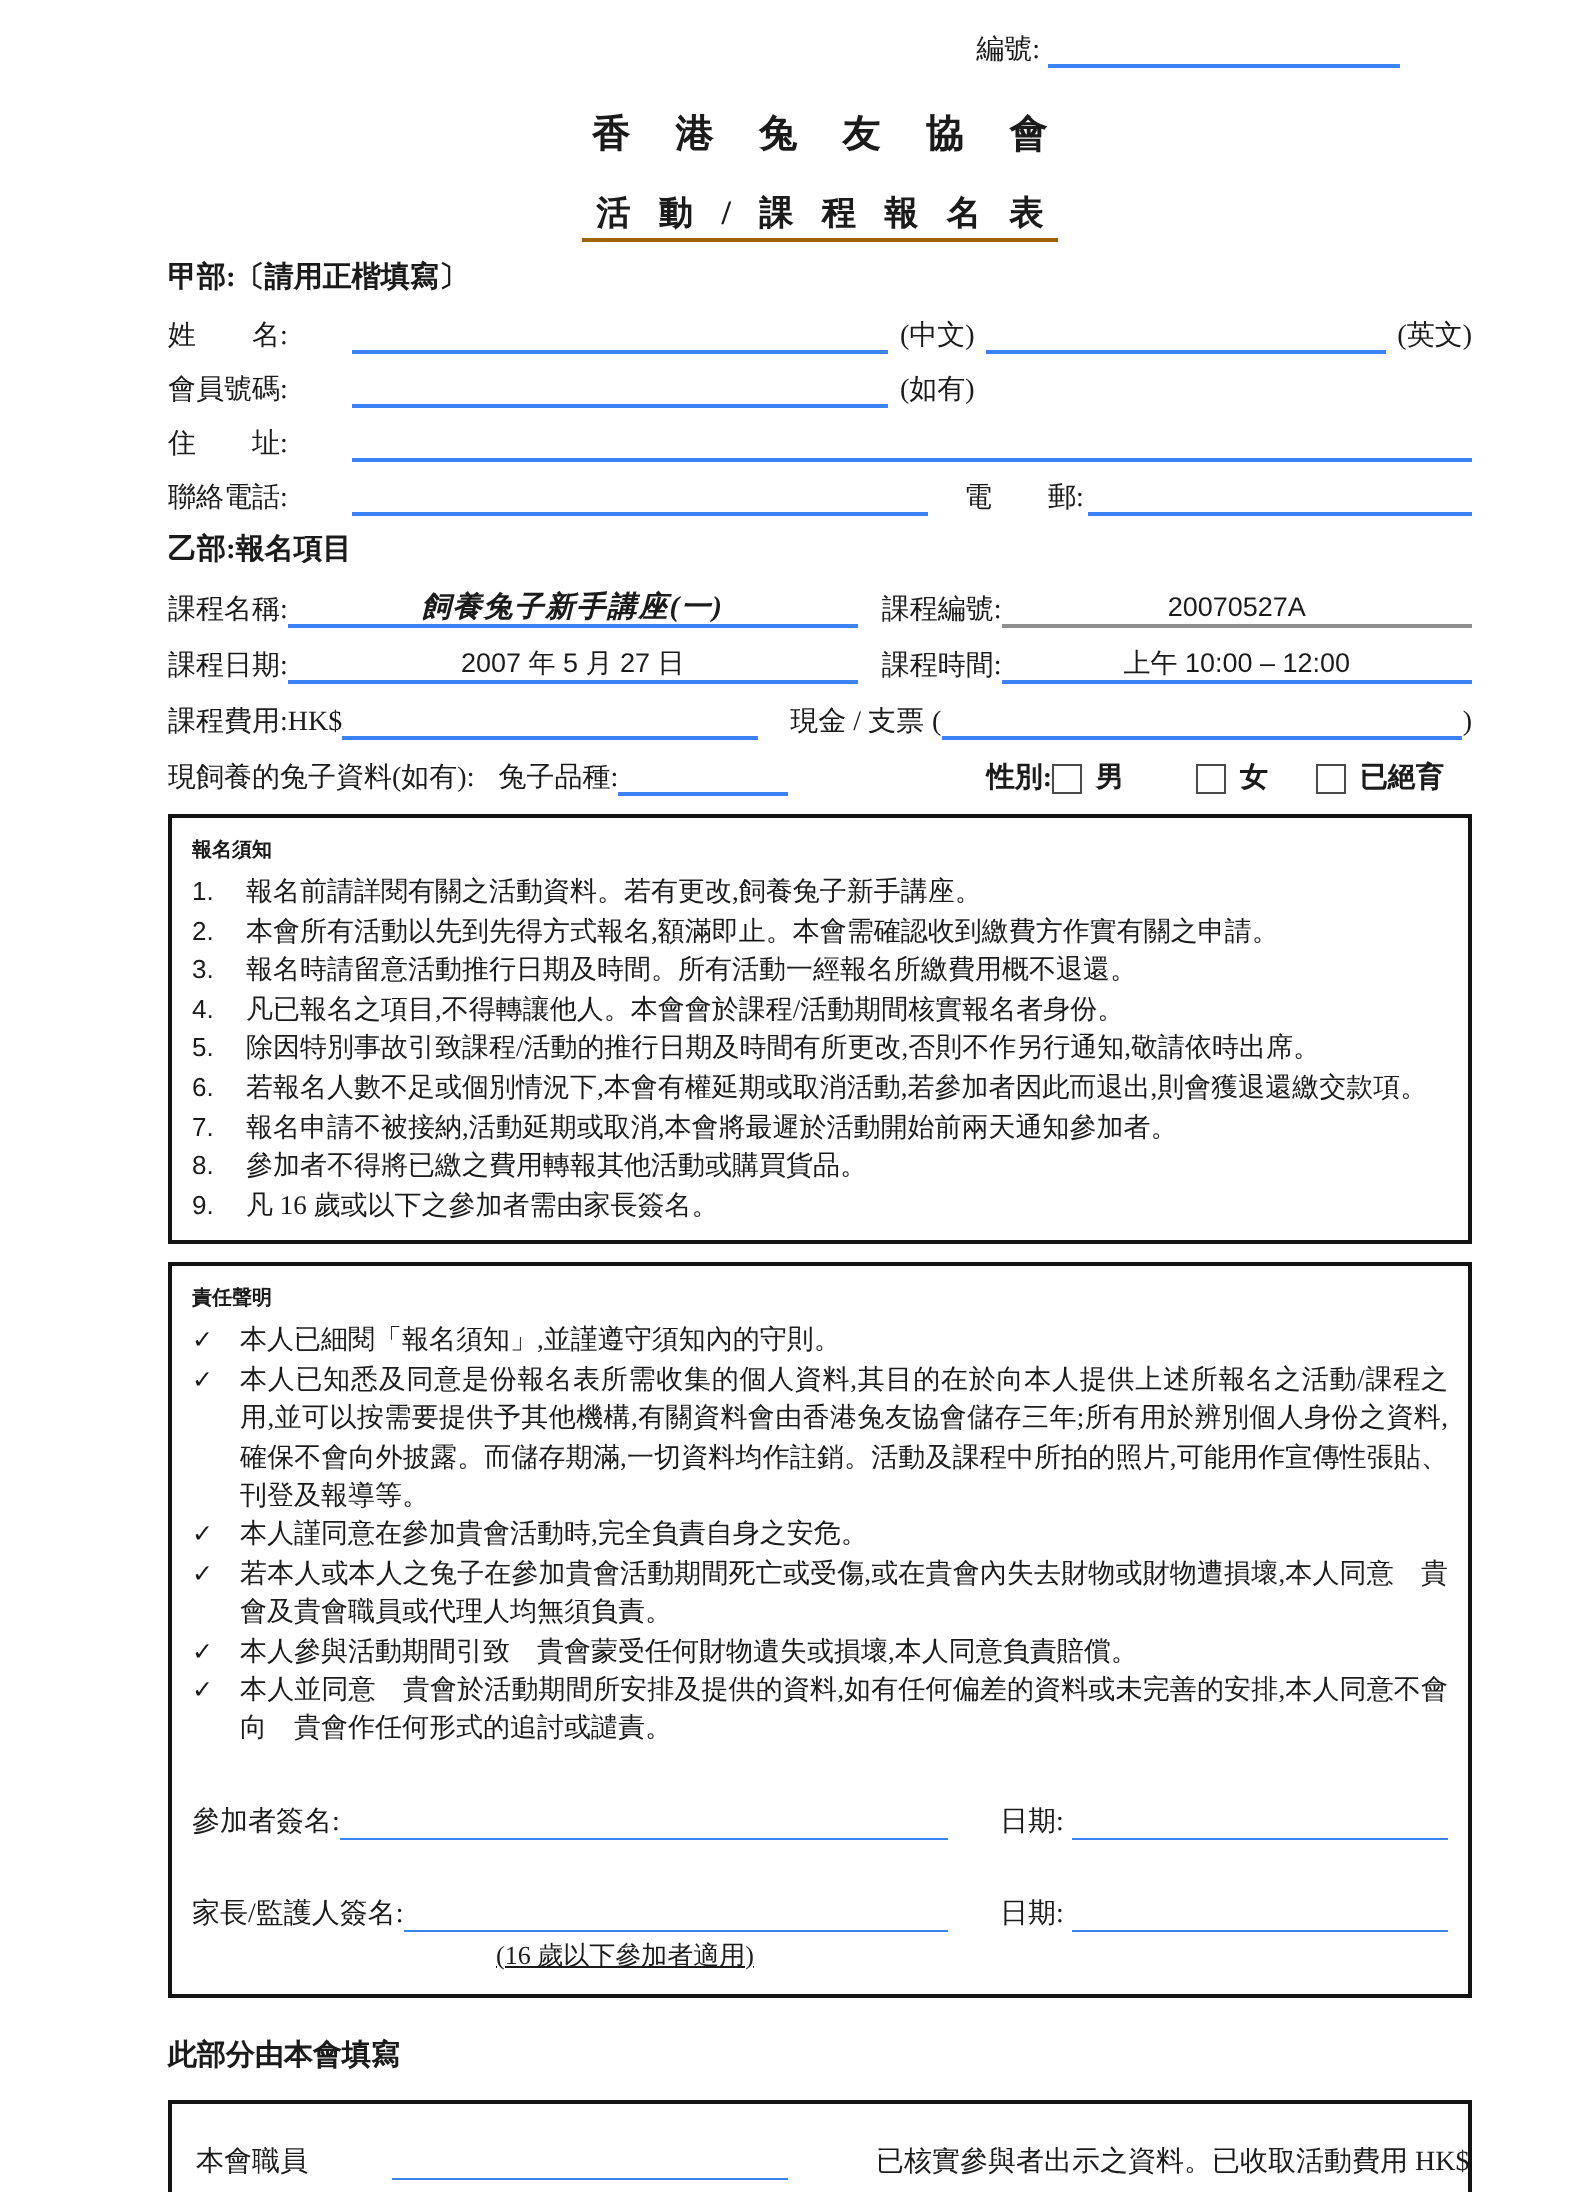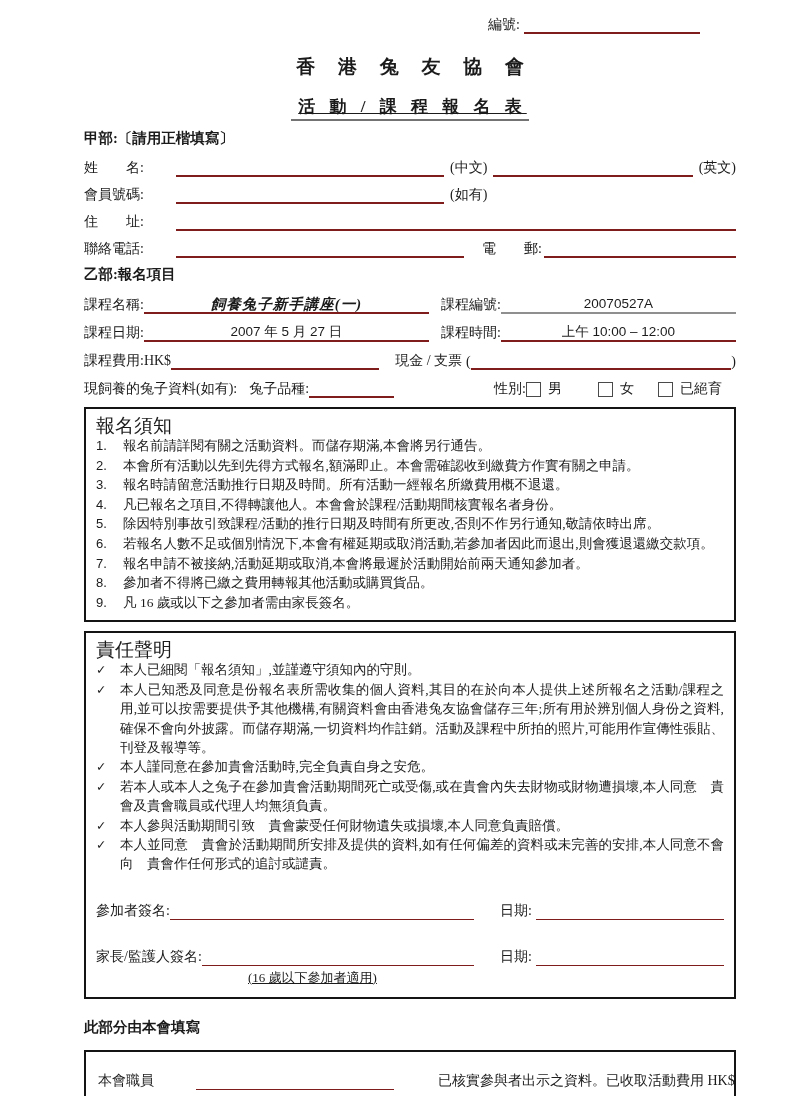--- a/index.html
+++ b/index.html
@@ -17,21 +17,21 @@
     margin: 0 auto;
     background: #ffffff;
     padding: 13px 16px 0 43px;
     overflow: hidden;
     font-size: 14px;
   }
 
   
   .fill {
     display: inline-block;
-    border-bottom: 2px solid #7f1d1d;
+    border-bottom: 2px solid #3b82f6;
     height: 20px;
     vertical-align: baseline;
   }
   .fill.thin  { border-bottom-width: 1.5px; }
   .fill.gray  { border-bottom-color: #8f8f8f; }
   .fill.grow  { flex: 1 1 auto; margin-top: 16px; }
   .fill-value {
     text-align: center;
     line-height: 20px;
     white-space: nowrap;
@@ -59,23 +59,22 @@
   }
   .doc-subtitle {
     text-align: center;
     font-size: 17px;
     font-weight: bold;
     letter-spacing: 5px;
     margin-top: 15px;
     height: 27px;
   }
   .doc-subtitle .underlined {
-    border-bottom: 2px solid #737373;
+    border-bottom: 2px solid #a16207;
     padding: 0 2px 3px 7px;
-    text-decoration: underline;
   }
 
   
   .sec-heading {
     font-weight: bold;
     font-size: 14.5px;
     margin-top: 7px;
     height: 21px;
   }
   .sec-heading.b { margin-top: 7px; }
@@ -99,40 +98,40 @@
     font-style: italic;
     font-size: 14.5px;
     letter-spacing: 1px;
   }
   .value-sans { font-family: "Liberation Sans", "DejaVu Sans", sans-serif; font-size: 13.5px; }
   .w208 { width: 208px; flex: none; }
   .paylbl { flex: none; margin-left: 16px; margin-right: 4px; white-space: nowrap; }
   .paren-char { flex: none; }
   .w85 { width: 85px; flex: none; }
 
-  .sexgroup { margin-left: auto; display: flex; padding-right: 14px; white-space: nowrap; }
+  .sexgroup { margin-left: auto; display: flex; padding-right: 14px; white-space: nowrap; font-weight: bold; }
   .cb {
     display: inline-block;
     width: 15px; height: 15px;
     border: 1.6px solid #4a4a4a;
     background: #fff;
     margin-right: 7px;
     vertical-align: -2px;
   }
   .sexopt { display: inline-flex; align-items: center; }
   .gap34 { margin-left: 36px; }
   .gap22 { margin-left: 24px; }
 
   
   .box {
     border: 2px solid #141414;
     margin-top: 9px;
     padding: 6px 10px 8px 10px;
   }
-  .box-heading { font-weight: normal; font-size: 19px; line-height: 21px; }
+  .box-heading { font-weight: bold; font-size: 10px; line-height: 21px; }
 
   .note-item { display: flex; font-size: 13.5px; line-height: 19.6px; }
   .note-no { flex: none; width: 27px; font-family: "Liberation Sans", "DejaVu Sans", sans-serif; font-size: 13px; }
   .note-text { flex: 1; }
 
   .dec-item { display: flex; font-size: 13.5px; line-height: 19.4px; }
   .tick { flex: none; width: 24px; font-family: "DejaVu Sans", sans-serif; font-size: 12.5px; }
   .dec-text { flex: 1; text-align: justify; }
 
   
@@ -244,21 +243,21 @@
         <span class="cb"></span>
         <span>已絕育</span>
       </span>
     </span>
   </div>
 
   <div class="box">
     <div class="box-heading">報名須知</div>
     <div class="note-item">
       <span class="note-no">1.</span>
-      <span class="note-text">報名前請詳閱有關之活動資料。而儲存期滿,本會將另行通告。</span>
+      <span class="note-text">報名前請詳閱有關之活動資料。若有更改,飼養兔子新手講座。</span>
     </div>
     <div class="note-item">
       <span class="note-no">2.</span>
       <span class="note-text">本會所有活動以先到先得方式報名,額滿即止。本會需確認收到繳費方作實有關之申請。</span>
     </div>
     <div class="note-item">
       <span class="note-no">3.</span>
       <span class="note-text">報名時請留意活動推行日期及時間。所有活動一經報名所繳費用概不退還。</span>
     </div>
     <div class="note-item">

